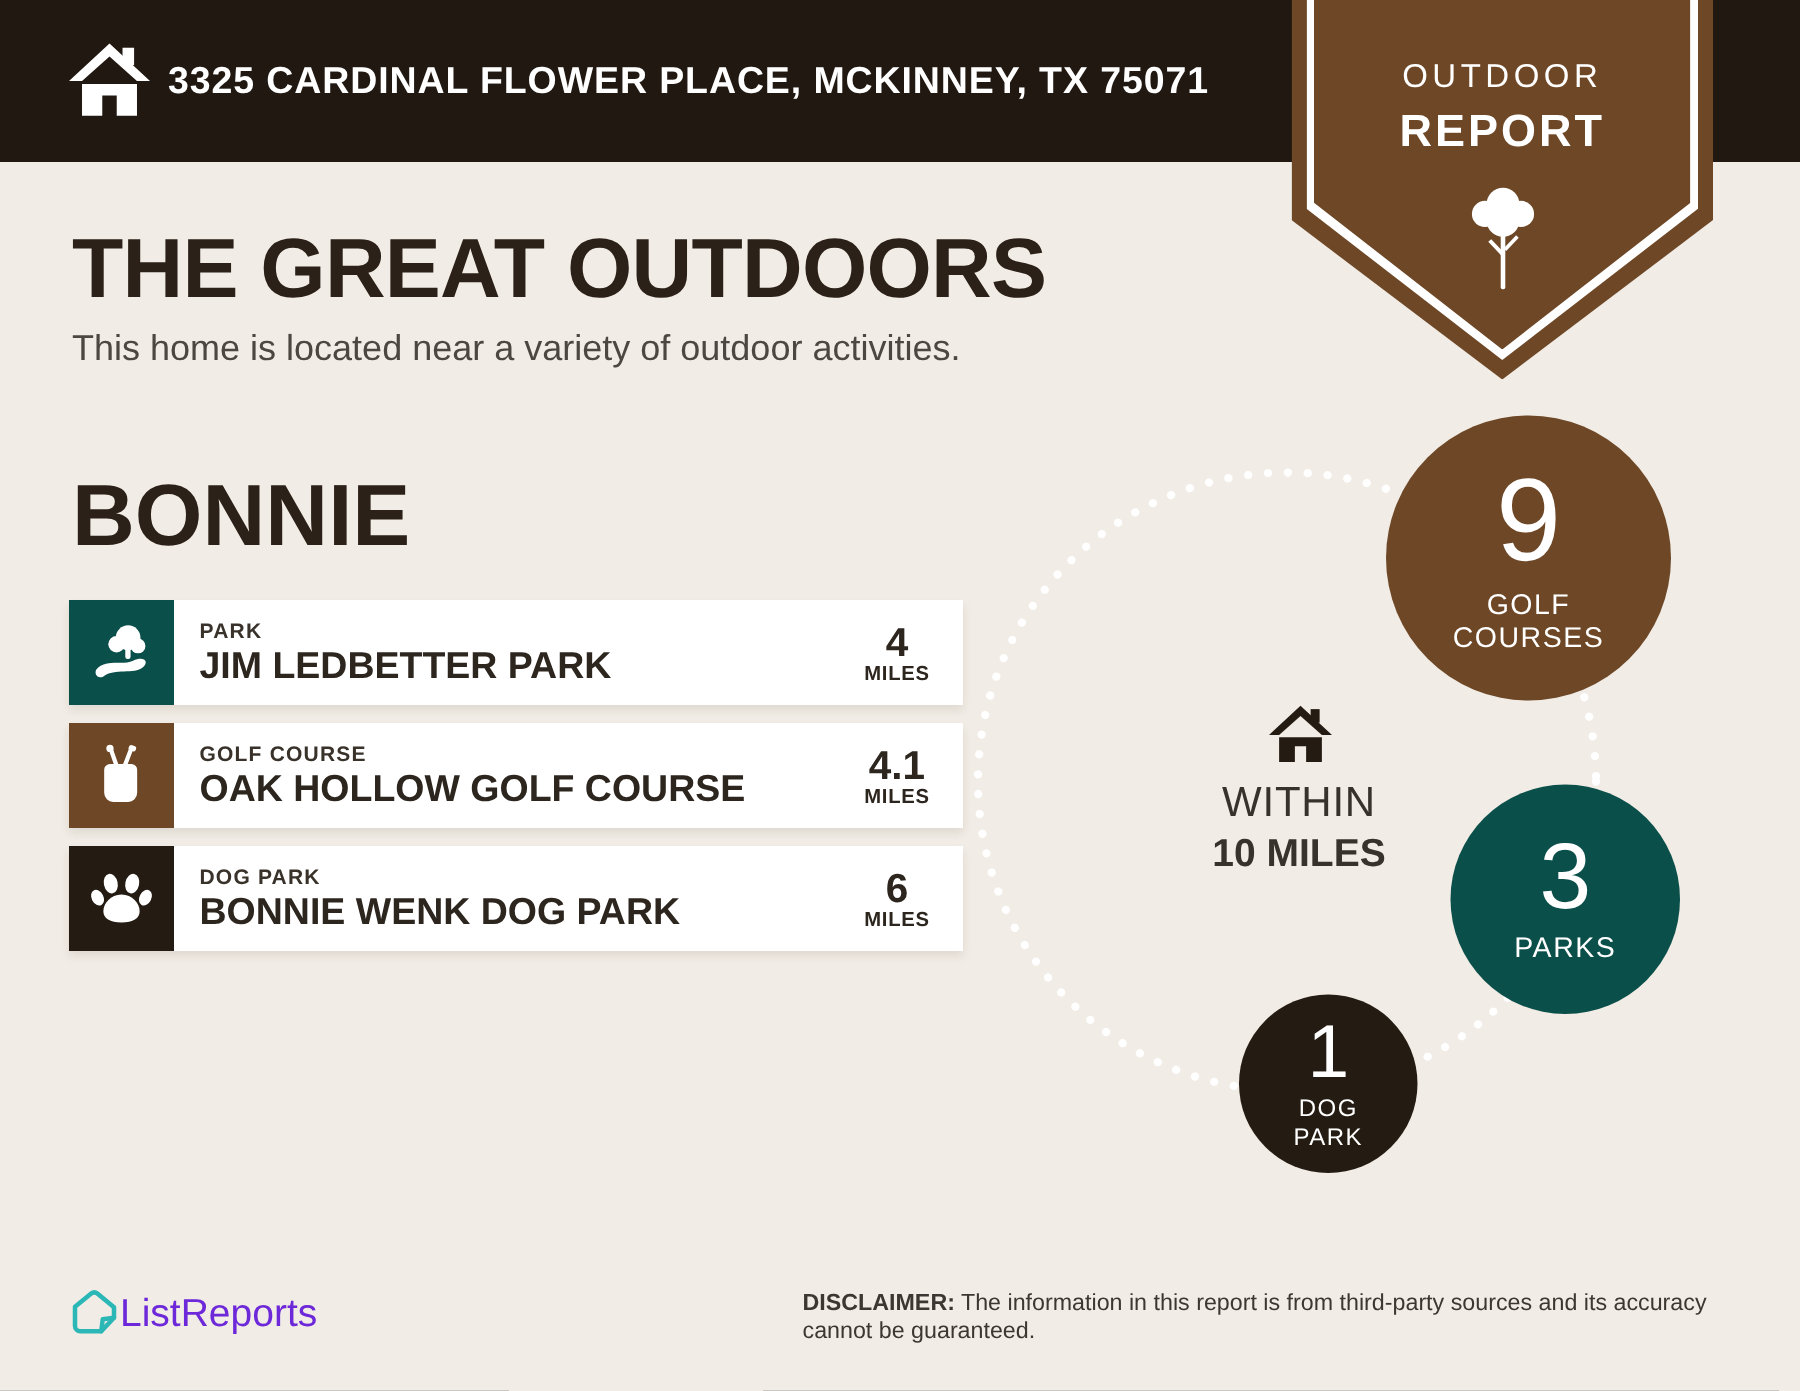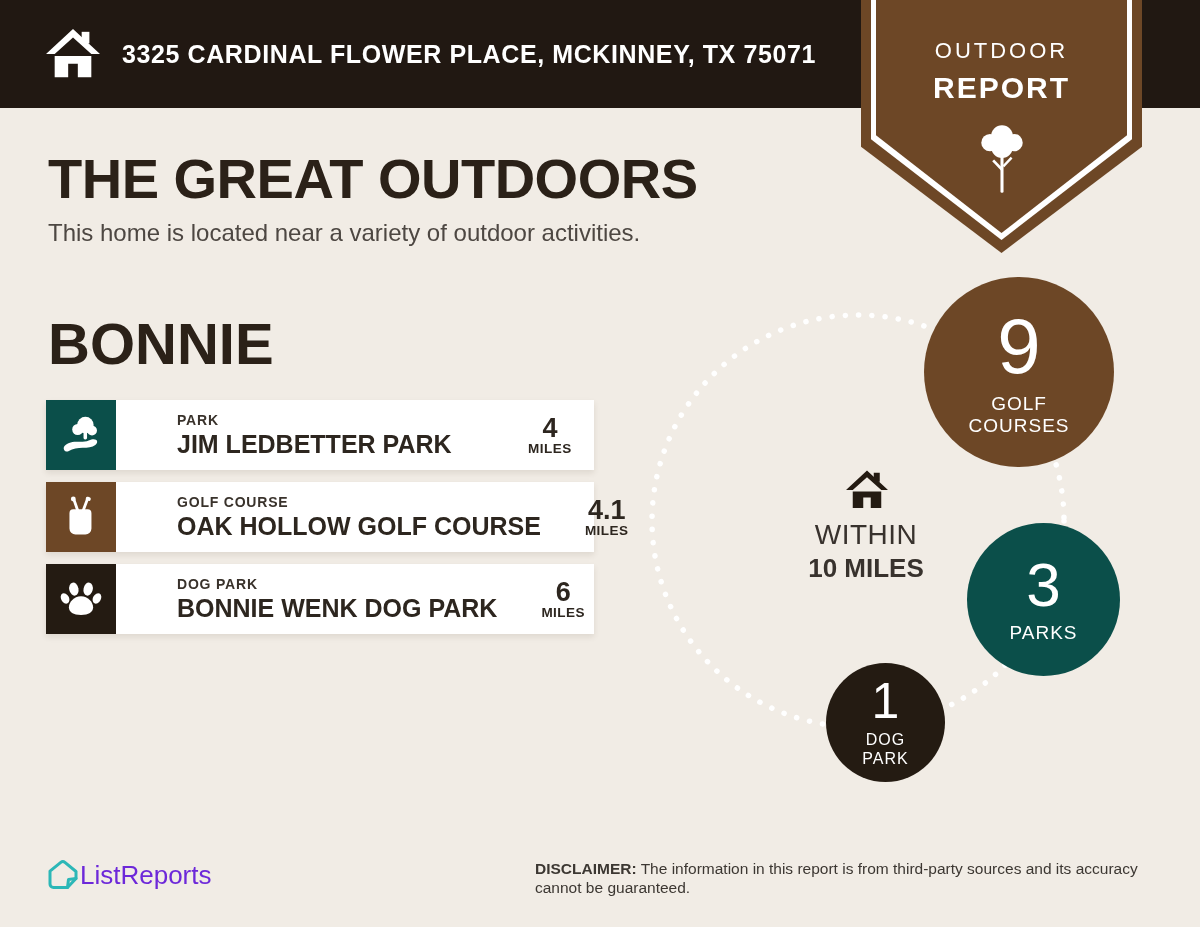--- a/index.html
+++ b/index.html
@@ -7,40 +7,40 @@
     --black:#241b12; --white:#ffffff; --logo_teal:#2cb7b7;
     --text_dark:#2b2118; --text_gray:#4d4742; --text_mid:#3c3732;
   }
   *{margin:0;padding:0;box-sizing:border-box;}
   body{font-family:"Liberation Sans",sans-serif;background:#888;}
   .stage{position:relative;width:1200px;height:927px;background:var(--page_bg);overflow:hidden;}
 
   
   .header{position:absolute;left:0;top:0;width:1200px;height:108px;background:var(--header_bg);display:flex;align-items:center;}
   .header .house{width:54px;height:52px;margin-left:46px;}
-  .header .addr{color:#fff;font-size:25px;font-weight:600;letter-spacing:.6px;margin-left:22px;white-space:nowrap;}
+  .header .addr{color:#fff;font-size:25px;font-weight:600;letter-spacing:.6px;margin-left:12px;white-space:nowrap;}
 
   
   .badge{position:absolute;left:861px;top:0;width:281px;height:253px;z-index:5;}
   .badge .layer{position:absolute;clip-path:polygon(0 0,100% 0,100% 58%,50% 100%,0 58%);}
   .badge .l1{inset:0;background:var(--brown);}
   .badge .l2{inset:0 10px 13px 10px;background:var(--white);}
   .badge .l3{inset:0 15px 20px 15px;background:var(--brown);}
   .badge .txt{position:absolute;top:32px;left:0;width:100%;text-align:center;color:#fff;z-index:2;}
   .badge .t1{font-size:22px;font-weight:400;letter-spacing:3px;line-height:37px;}
   .badge .t2{font-size:30px;font-weight:700;letter-spacing:2px;line-height:37px;}
   .badge .tree{position:absolute;top:118px;left:50%;transform:translateX(-50%);width:48px;height:82px;z-index:2;}
 
   
   .title{position:absolute;left:48px;top:146px;font-size:56px;font-weight:800;letter-spacing:-.5px;color:var(--text_dark);}
   .subtitle{position:absolute;left:48px;top:219px;font-size:24px;color:var(--text_gray);}
 
   
   .popular-h{position:absolute;left:48px;top:310px;font-size:58px;font-weight:800;color:var(--text_dark);}
-  .card{position:absolute;left:46px;width:548px;height:70px;display:flex;background:var(--white);box-shadow:0 3px 6px rgba(60,40,20,.10);gap:44px;}
+  .card{position:absolute;left:46px;width:596px;height:70px;display:flex;background:var(--white);box-shadow:0 3px 6px rgba(60,40,20,.10);}
   .card-icon{width:70px;height:70px;flex:0 0 70px;display:flex;align-items:center;justify-content:center;}
   .card-icon svg{width:44px;height:44px;fill:#fff;}
   .bg-teal{background:var(--teal);} .bg-brown{background:var(--brown);} .bg-black{background:var(--black);}
   .card-body{flex:1;padding-left:17px;display:flex;flex-direction:column;justify-content:center;}
   .card-cat{font-size:14px;font-weight:700;letter-spacing:.8px;color:#39322b;}
   .card-name{font-size:25px;font-weight:800;color:#2d261f;margin-top:2px;white-space:nowrap;}
   .card-dist{width:78px;text-align:center;display:flex;flex-direction:column;justify-content:center;padding-right:10px;}
   .dist-num{font-size:27px;font-weight:700;color:#2d261f;line-height:26px;}
   .dist-unit{font-size:13.5px;font-weight:700;color:#2d261f;letter-spacing:.5px;}
 

